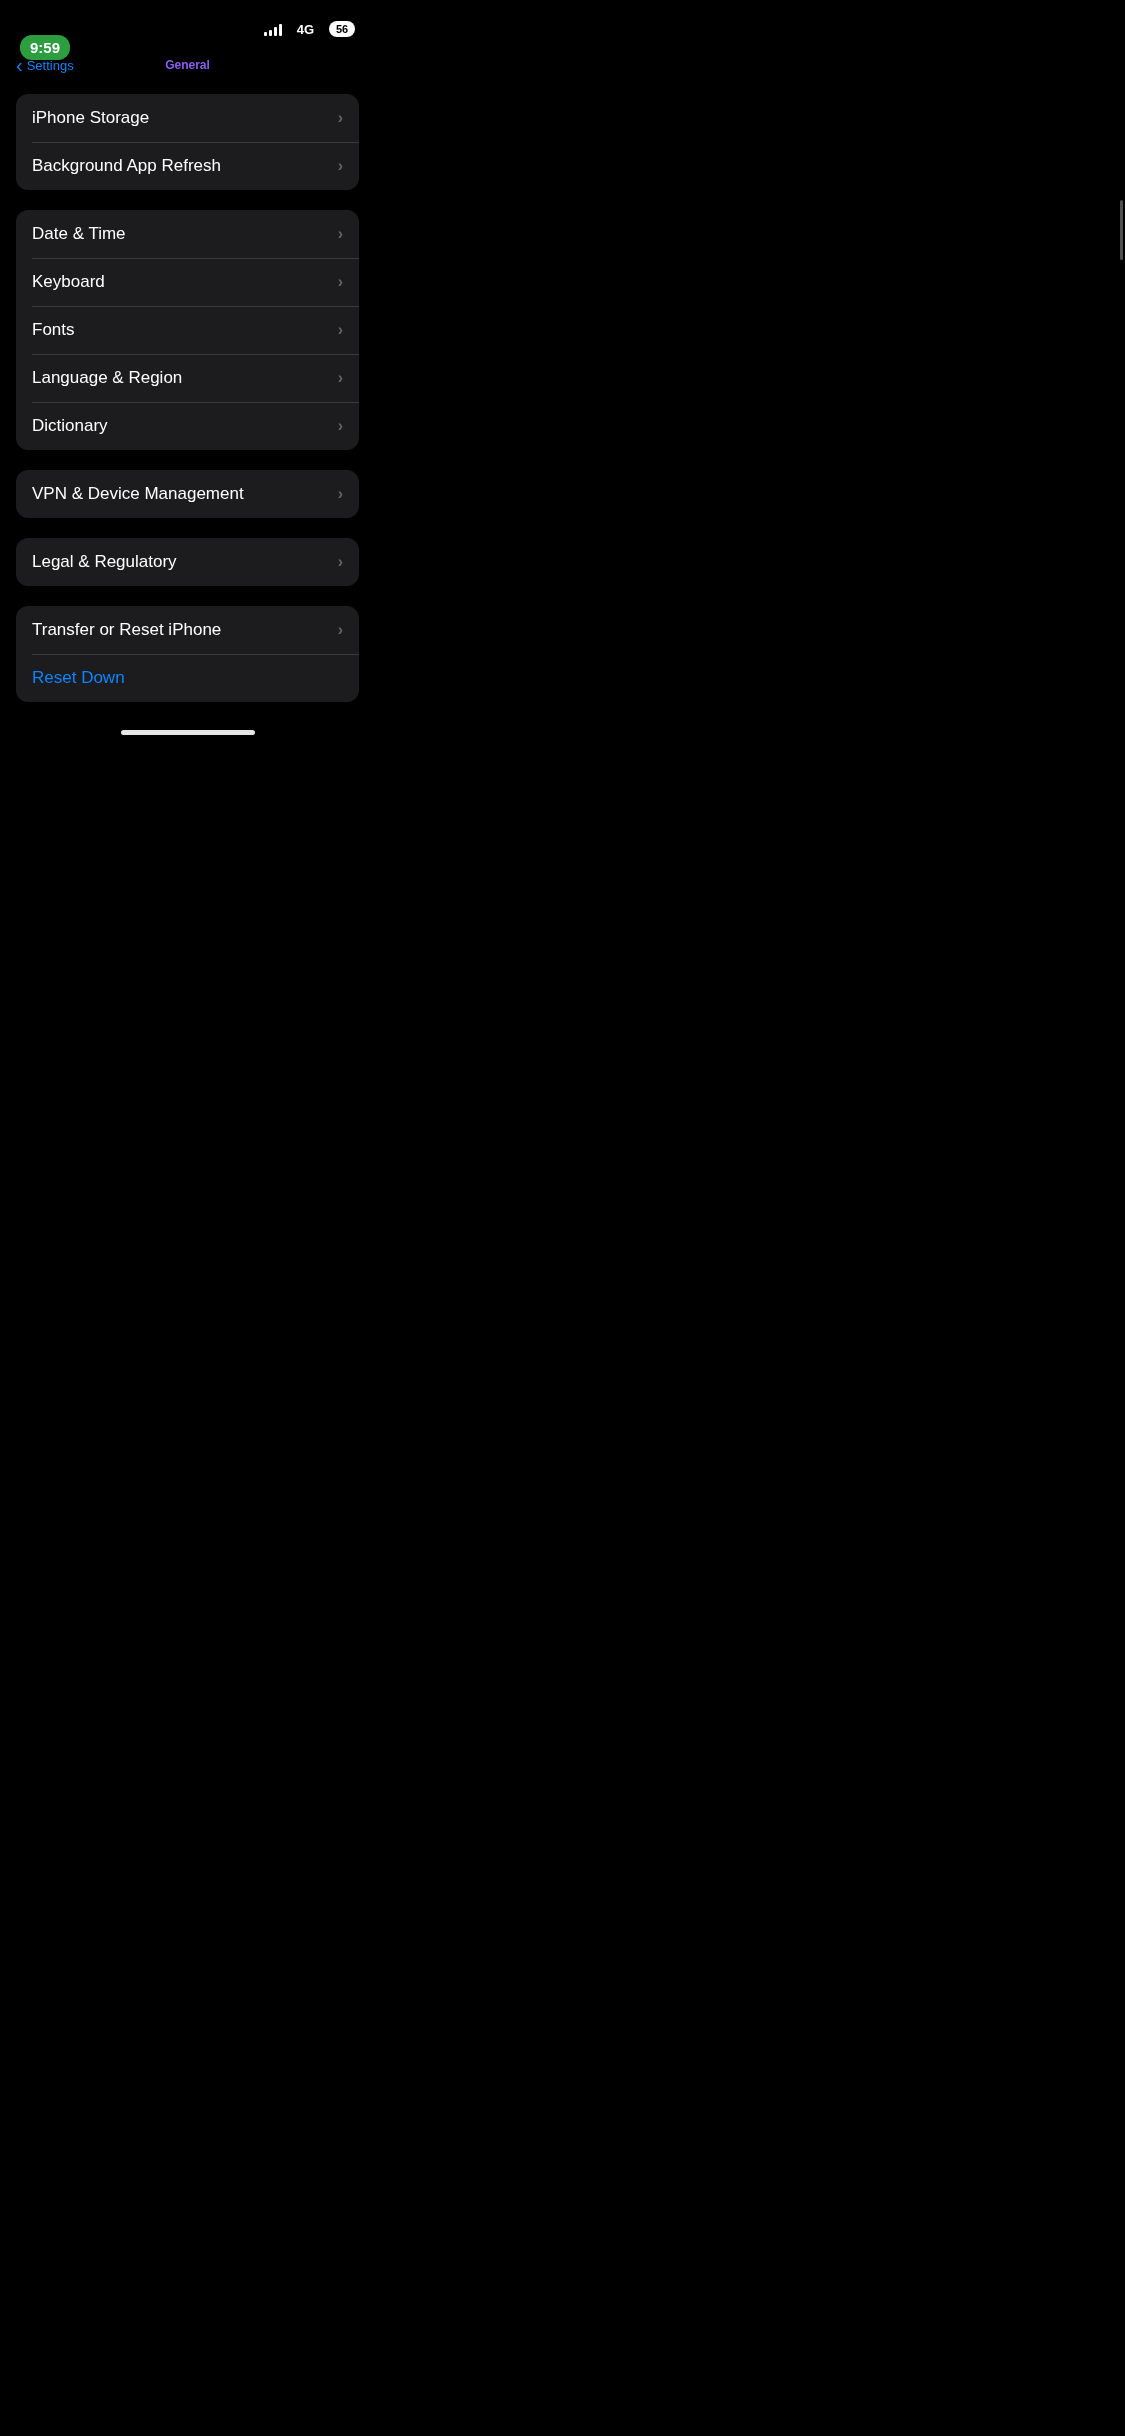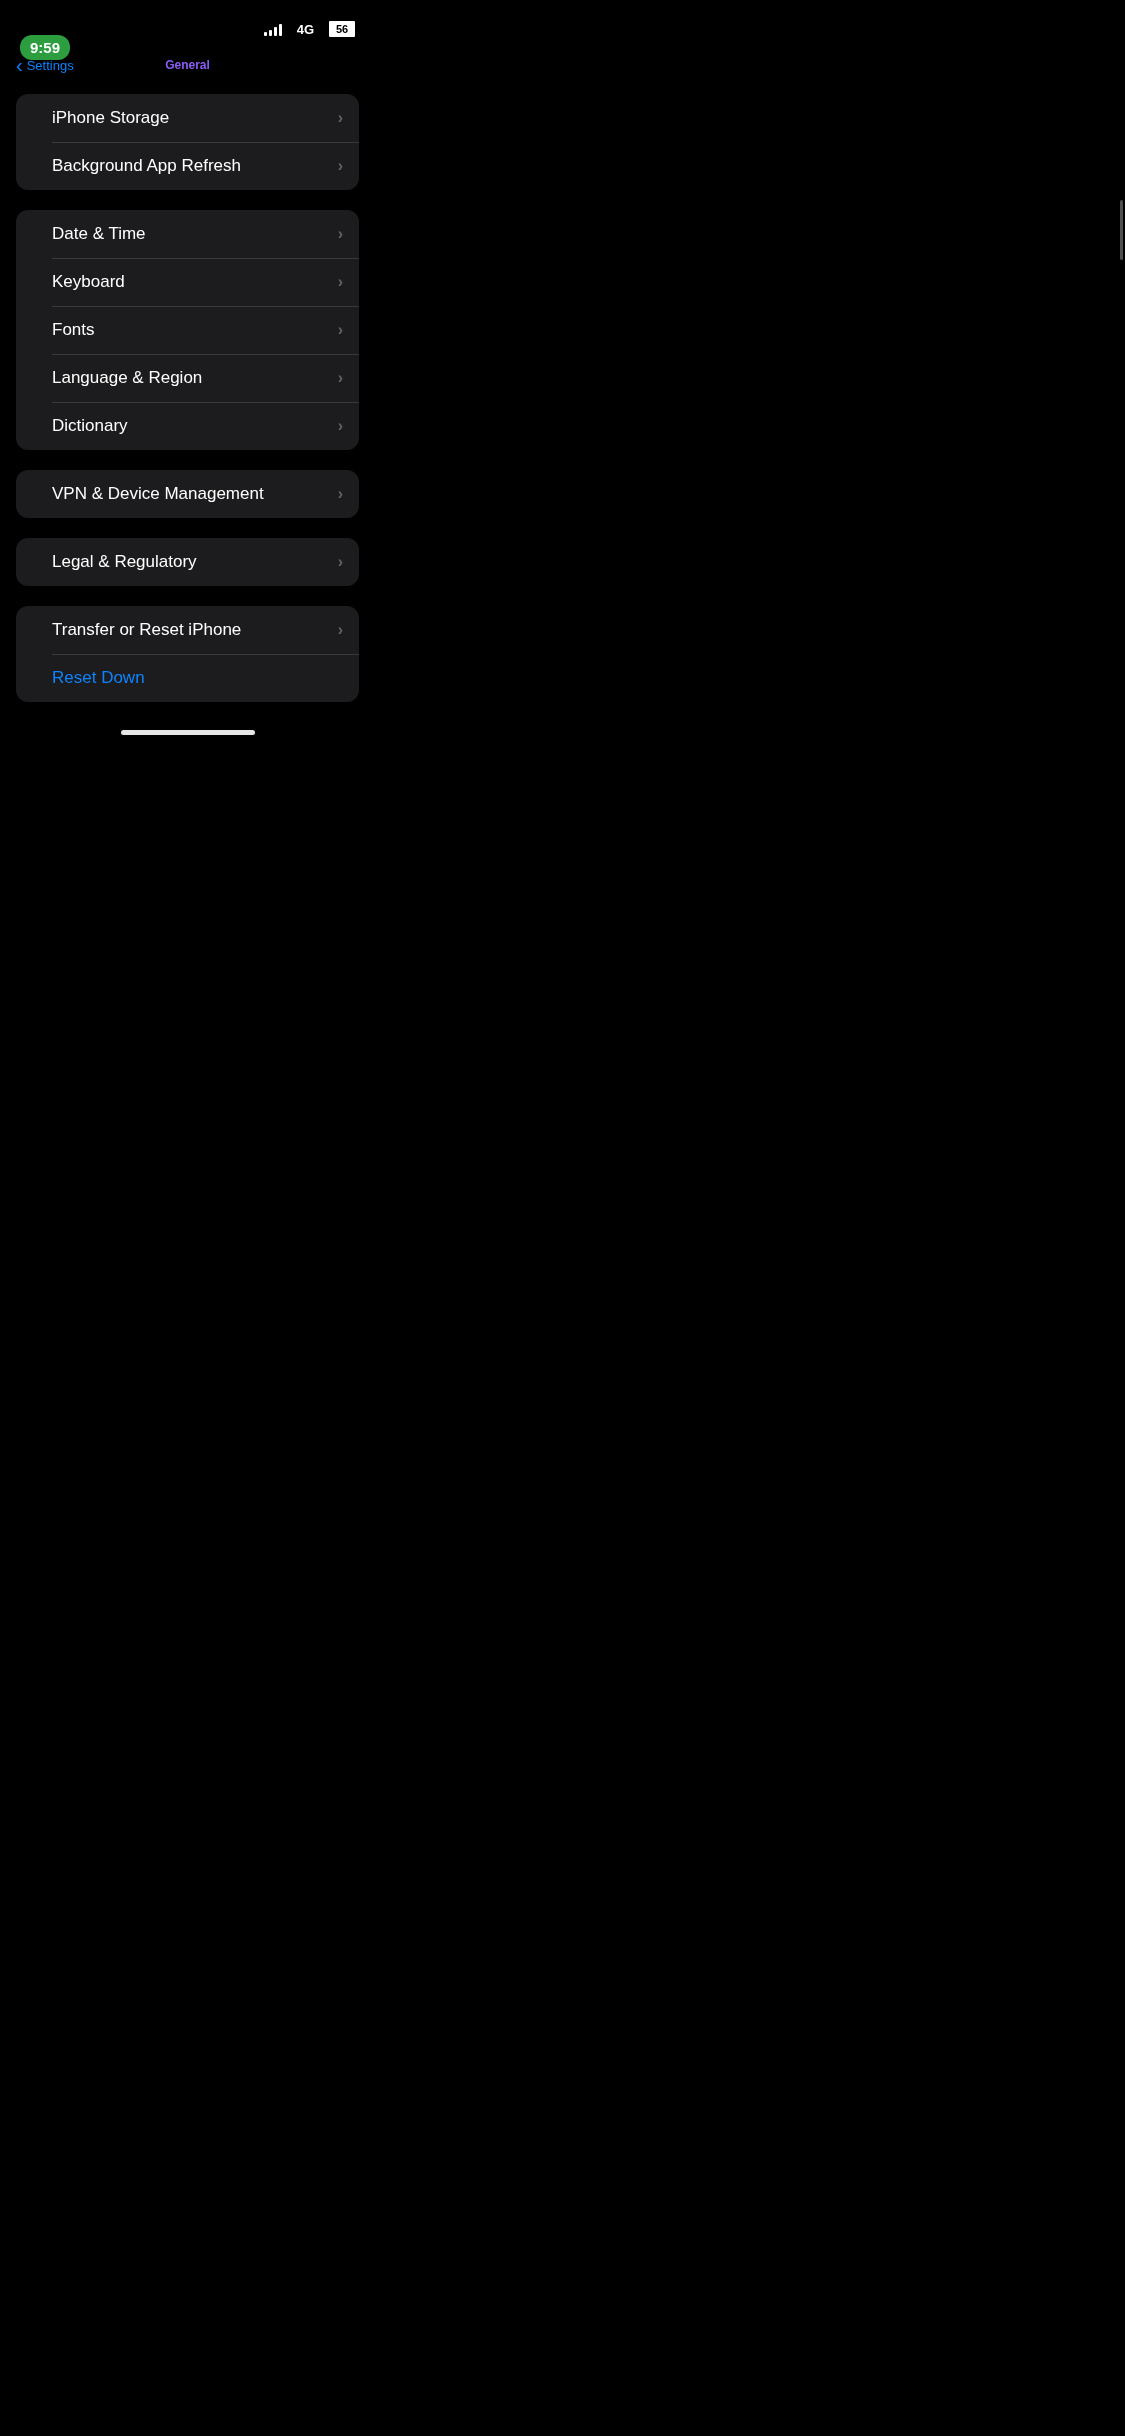--- a/index.html
+++ b/index.html
@@ -69,21 +69,21 @@
     .battery {
       display: flex;
       align-items: center;
       gap: 2px;
     }
 
     .battery-icon {
       display: flex;
       align-items: center;
       background: #ffffff;
-      border-radius: 1px;
+      border-radius: 8px;
       padding: 1px 2px;
       font-size: 11px;
       font-weight: 600;
       color: #000000;
       height: 16px;
       min-width: 26px;
       justify-content: center;
     }
 
     .nav-bar {
@@ -125,21 +125,20 @@
       padding: 10px 16px 0;
       display: flex;
       flex-direction: column;
       gap: 20px;
     }
 
     .settings-group {
       background-color: #1c1c1e;
       border-radius: 12px;
       overflow: hidden;
-      padding-left: 20px;
     }
 
     .settings-item {
       display: flex;
       align-items: center;
       justify-content: space-between;
       padding: 14px 16px;
       cursor: pointer;
       position: relative;
     }

